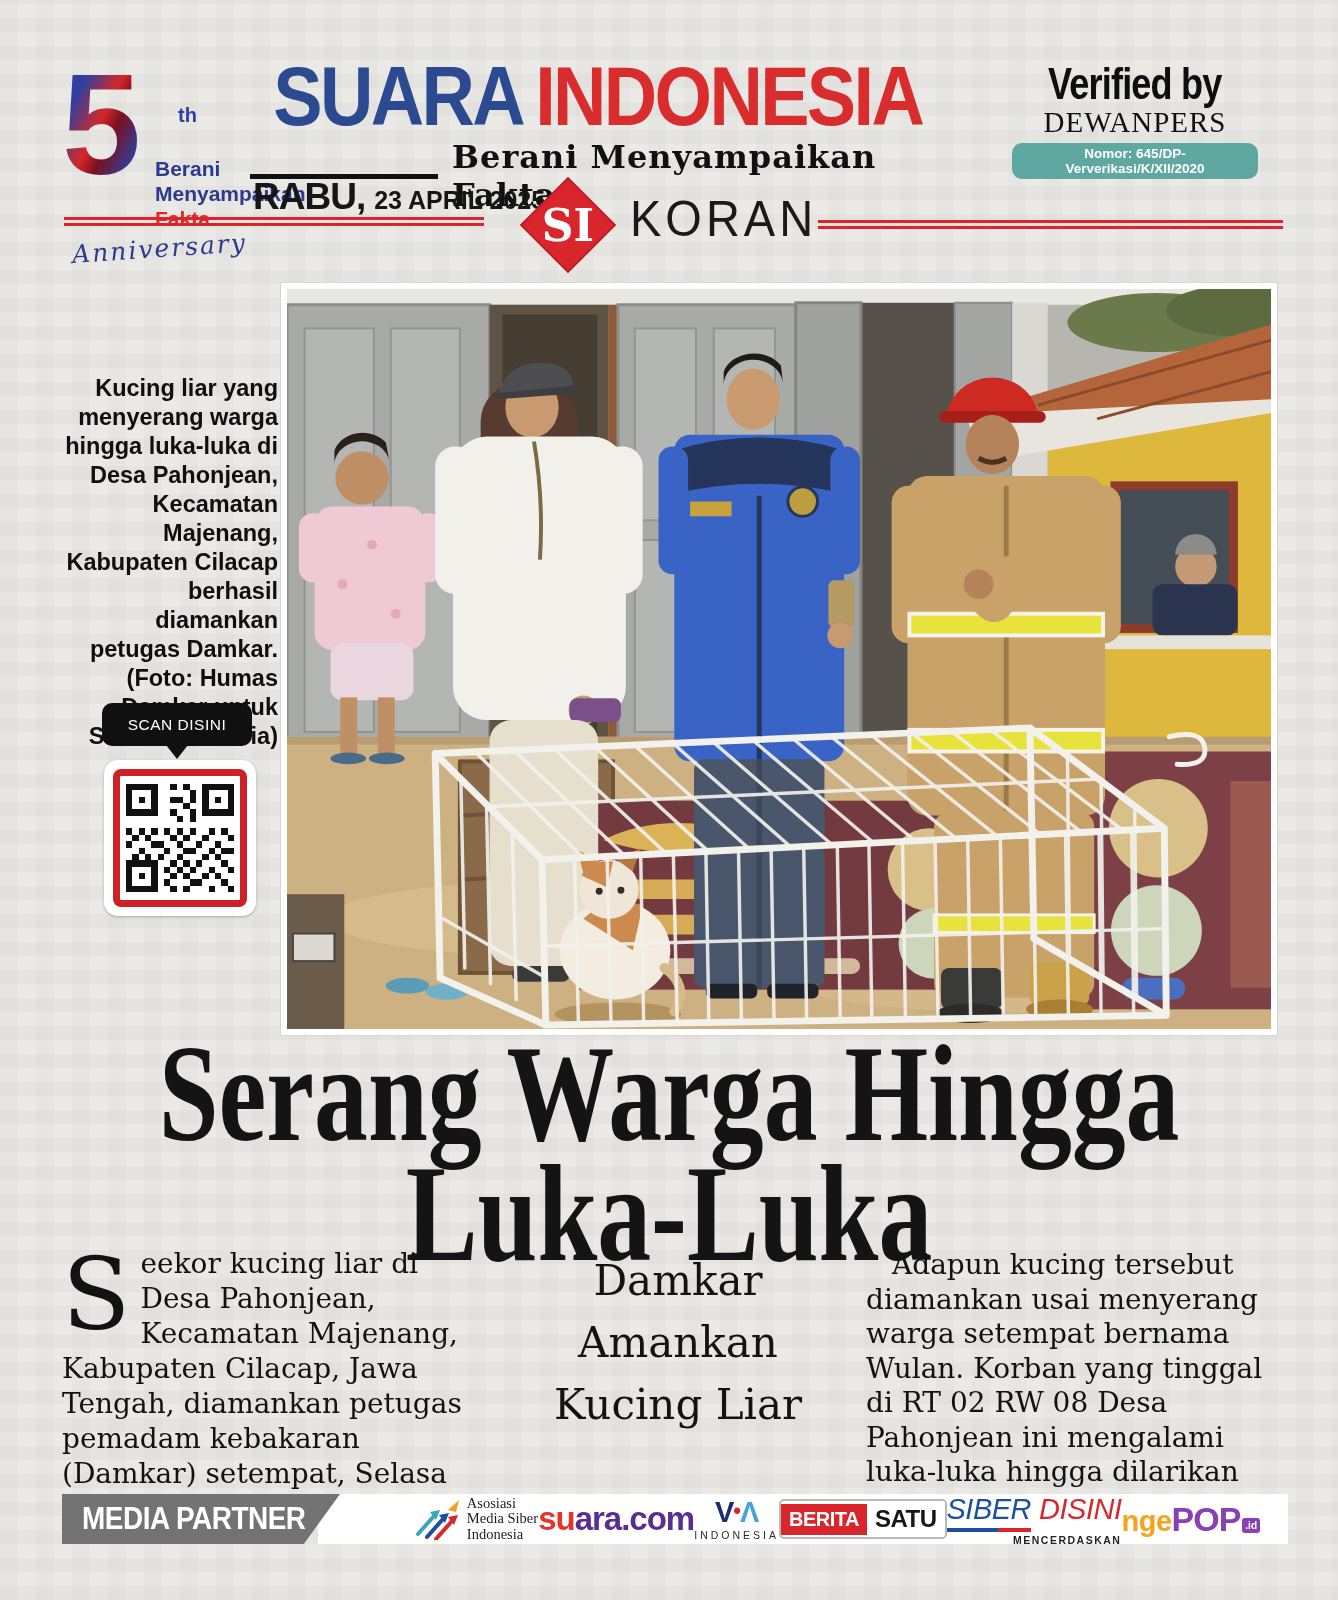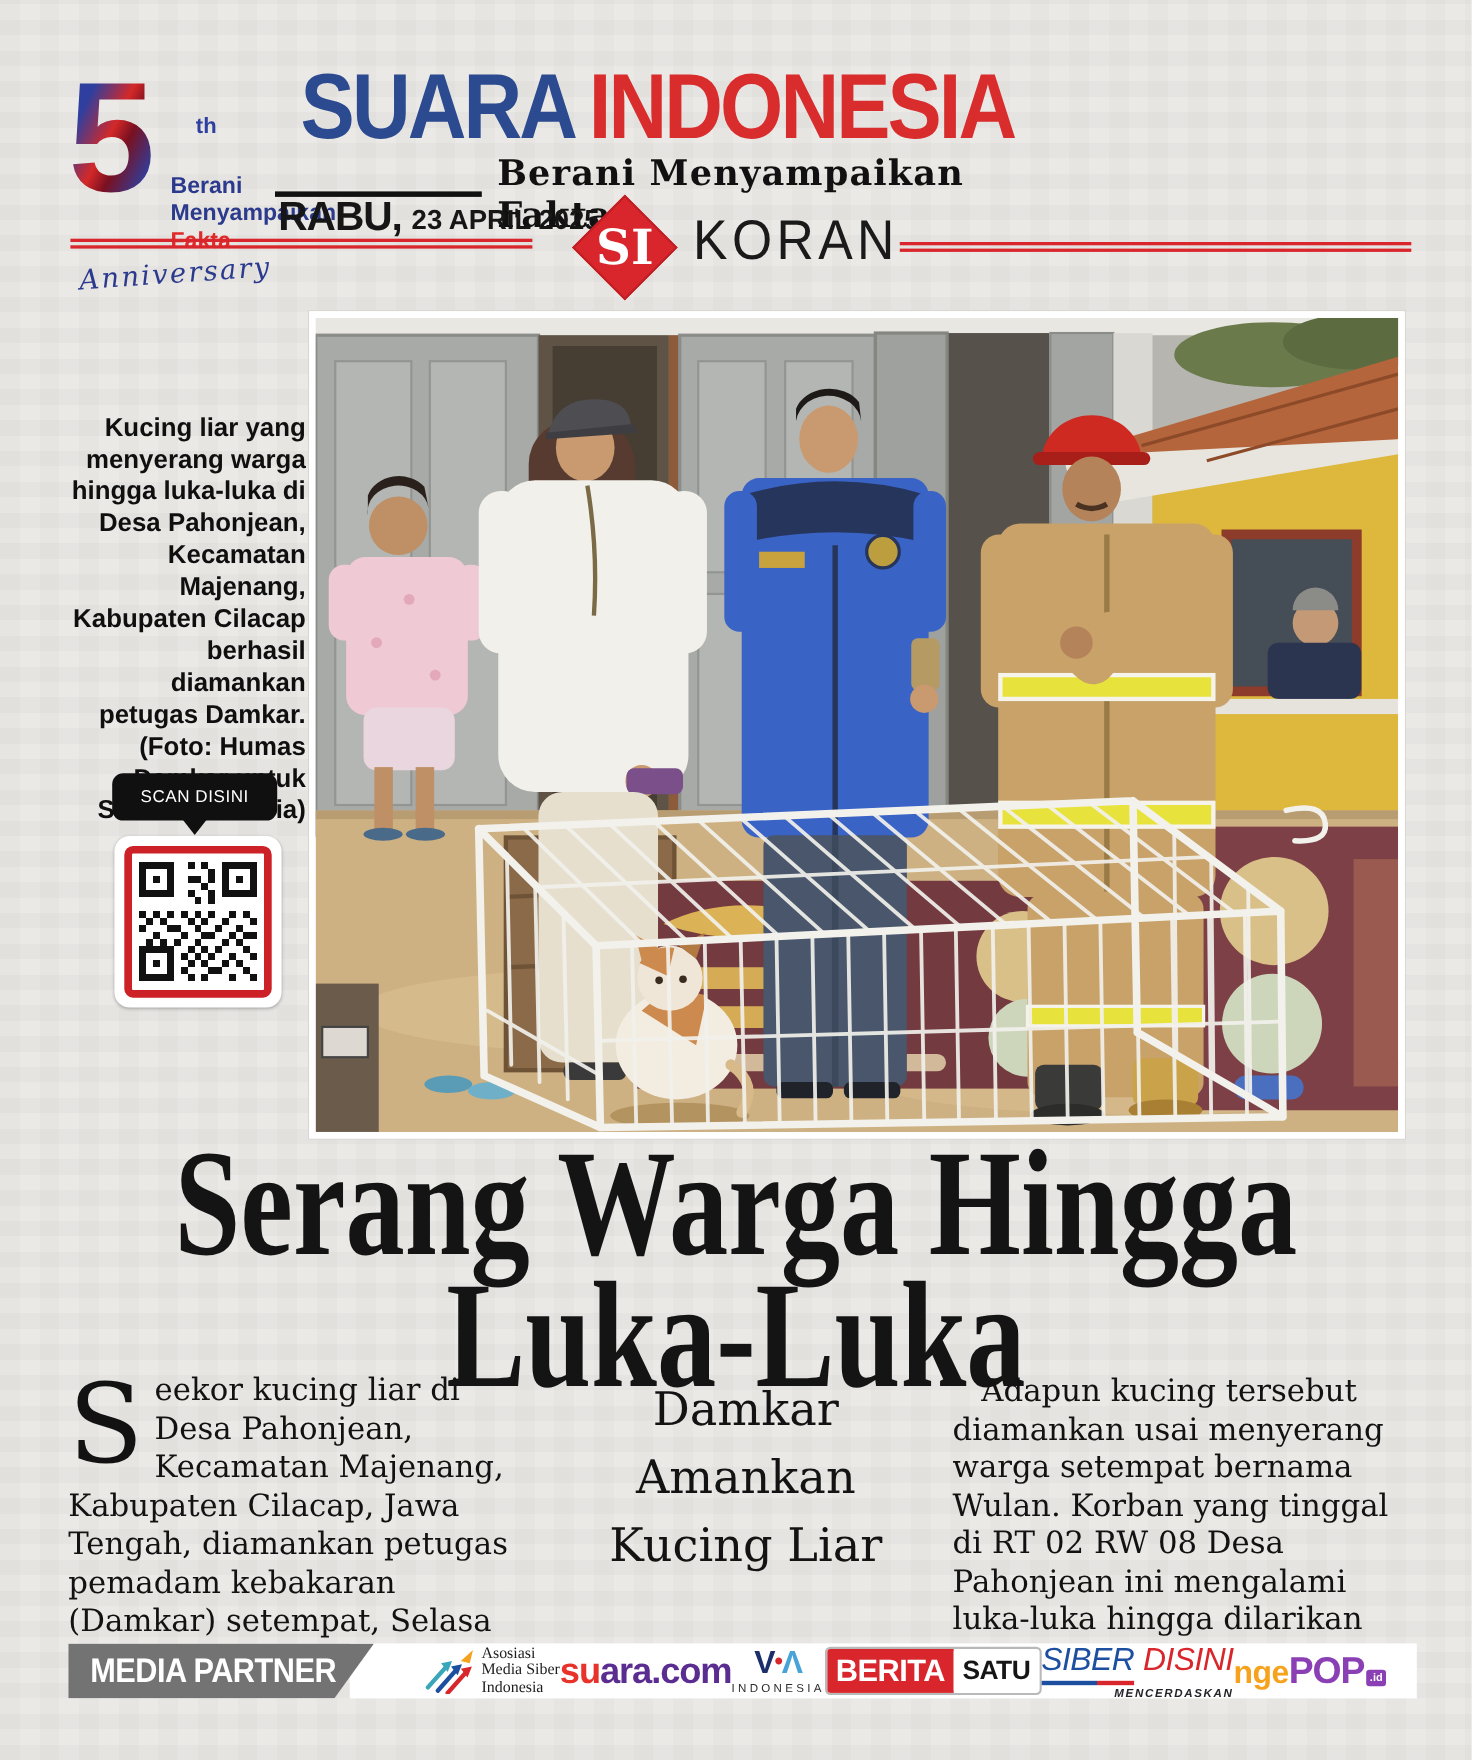--- a/index.html
+++ b/index.html
@@ -86,27 +86,27 @@
   .suara{font-size:33px;font-weight:bold;letter-spacing:-1px;}
   .suara .p1{color:#e8332a;}
   .suara .p2{color:#5b2d91;}
   .voa{flex-direction:column;line-height:1;}
   .voa-mark{font-weight:bold;font-size:29px;letter-spacing:-1px;}
   .voa-v{color:#1b2f6b;}
   .voa-dot{color:#d9262c;font-size:22px;vertical-align:4px;}
   .voa-a{color:#4aa3d8;}
   .voa-sub{font-size:10.5px;letter-spacing:3px;color:#2b2b2b;margin-top:3px;}
   .bs{border:2px solid #b9b9b9;border-radius:5px;overflow:hidden;display:flex;}
-  .bs-red{background:#d9262c;color:#fff;font-weight:bold;font-size:28px;padding:4px 8px;letter-spacing:-.5px;}
+  .bs-red{background:#d9262c;color:#fff;font-weight:bold;font-size:20px;padding:4px 8px;letter-spacing:-.5px;}
   .bs-blk{background:#fff;color:#161616;font-weight:bold;font-size:24px;padding:4px 8px;letter-spacing:-.5px;}
   .sj{flex-direction:column;align-items:flex-start;}
   .sj-row{display:flex;align-items:baseline;font-style:italic;font-weight:normal;font-size:29px;letter-spacing:-.5px;}
   .sj-blue{color:#1d4fa1;border-bottom:4px solid;border-image:linear-gradient(90deg,#1d4fa1 60%,#d9262c 60%) 1;padding-bottom:2px;}
   .sj-red{color:#d9262c;margin-left:8px;}
-  .sj-sub{align-self:flex-end;font-size:10.5px;font-weight:bold;letter-spacing:1.5px;color:#23232a;margin-top:2px;font-style:italic;}
+  .sj-sub{align-self:flex-end;font-size:10.5px;font-weight:bold;letter-spacing:1.5px;color:#23232a;margin-top:2px;}
   .ngepop{align-items:baseline;}
   .np-nge{color:#f6a21d;font-size:29px;font-weight:bold;letter-spacing:-.5px;}
   .np-pop{color:#8a3fb5;font-size:34px;font-weight:bold;letter-spacing:-1px;}
   .np-id{background:#8a3fb5;color:#fff;font-size:10px;font-weight:bold;border-radius:3px;
     padding:2px 3px;margin-left:2px;position:relative;top:-2px;}
 </style>
 </head>
 <body>
 
 <div class="page">
@@ -137,20 +137,25 @@
   <div class="masthead">
     <div class="masthead-inner">
       <span class="mh-blue">SUARA</span><span class="mh-red">INDONESIA</span>
     </div>
   </div>
   <div class="masthead-sub">
     <div class="mh-rule"></div>
     <div class="mh-tagline">Berani Menyampaikan Fakta</div>
   </div>
 
+  <div class="verified">
+    <div><span class="verified-title">Verified by</span></div>
+    <div class="verified-org">DEWANPERS</div>
+    <div class="verified-badge">Nomor: 645/DP-Ververikasi/K/XII/2020</div>
+  </div>
 
   <div class="edition-date">
     <span class="ed-day">RABU,</span>
     <span class="ed-rest">23 APRIL 2025</span>
   </div>
   <div class="rule-red rule-left"></div>
   <div class="si-diamond">
     <div class="shape"></div>
     <div class="si-text">SI</div>
   </div>

